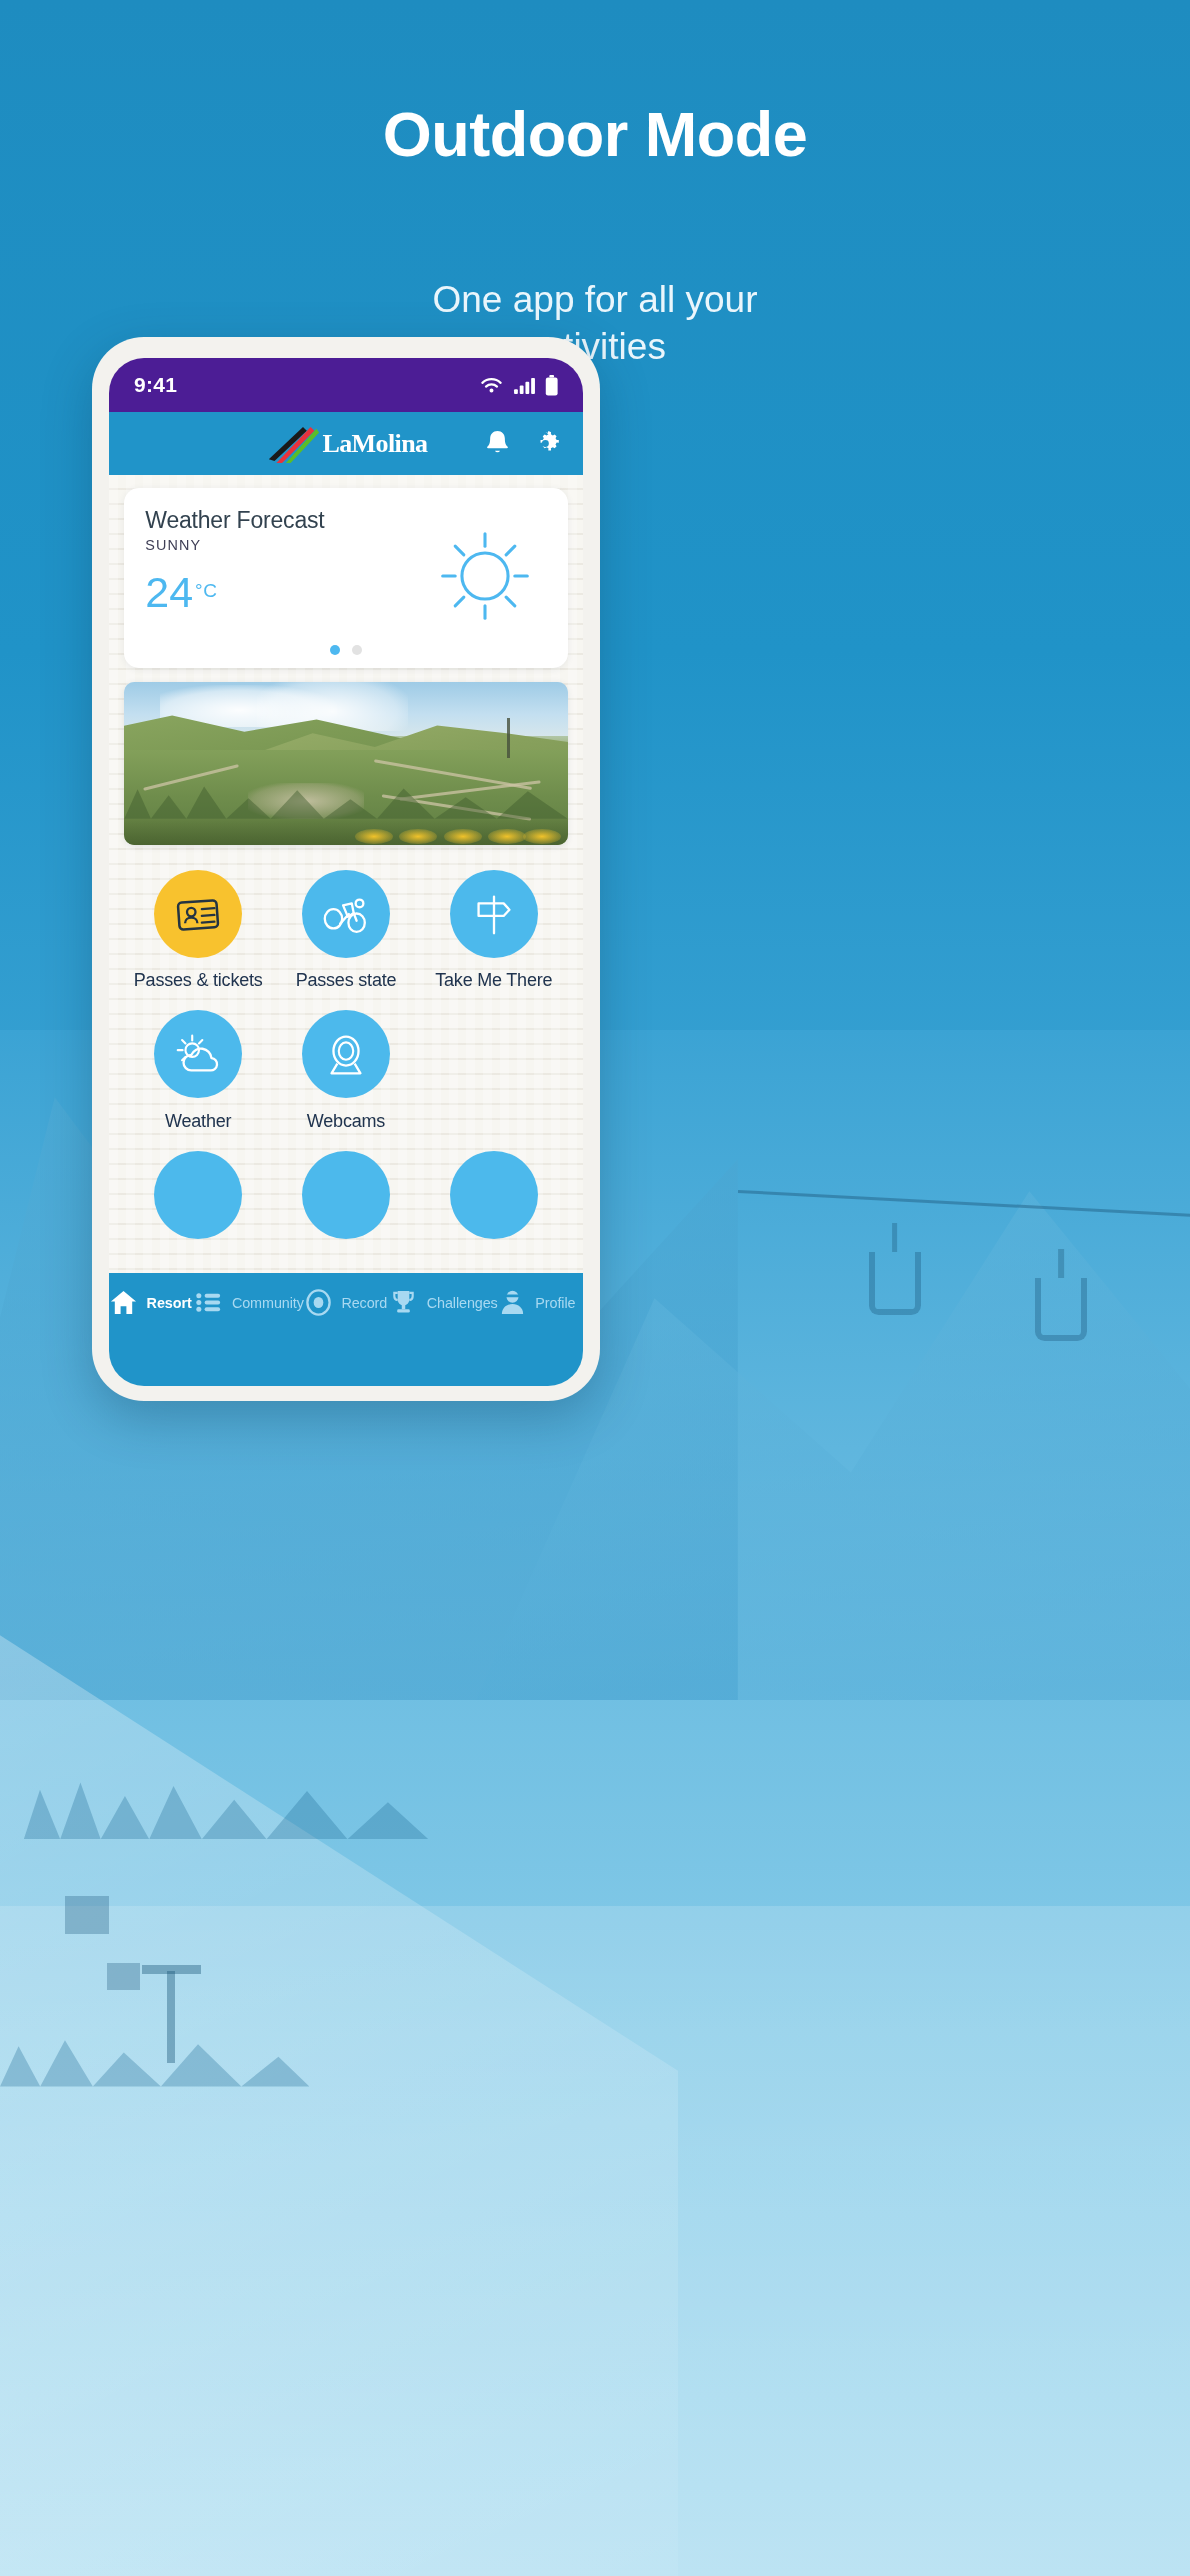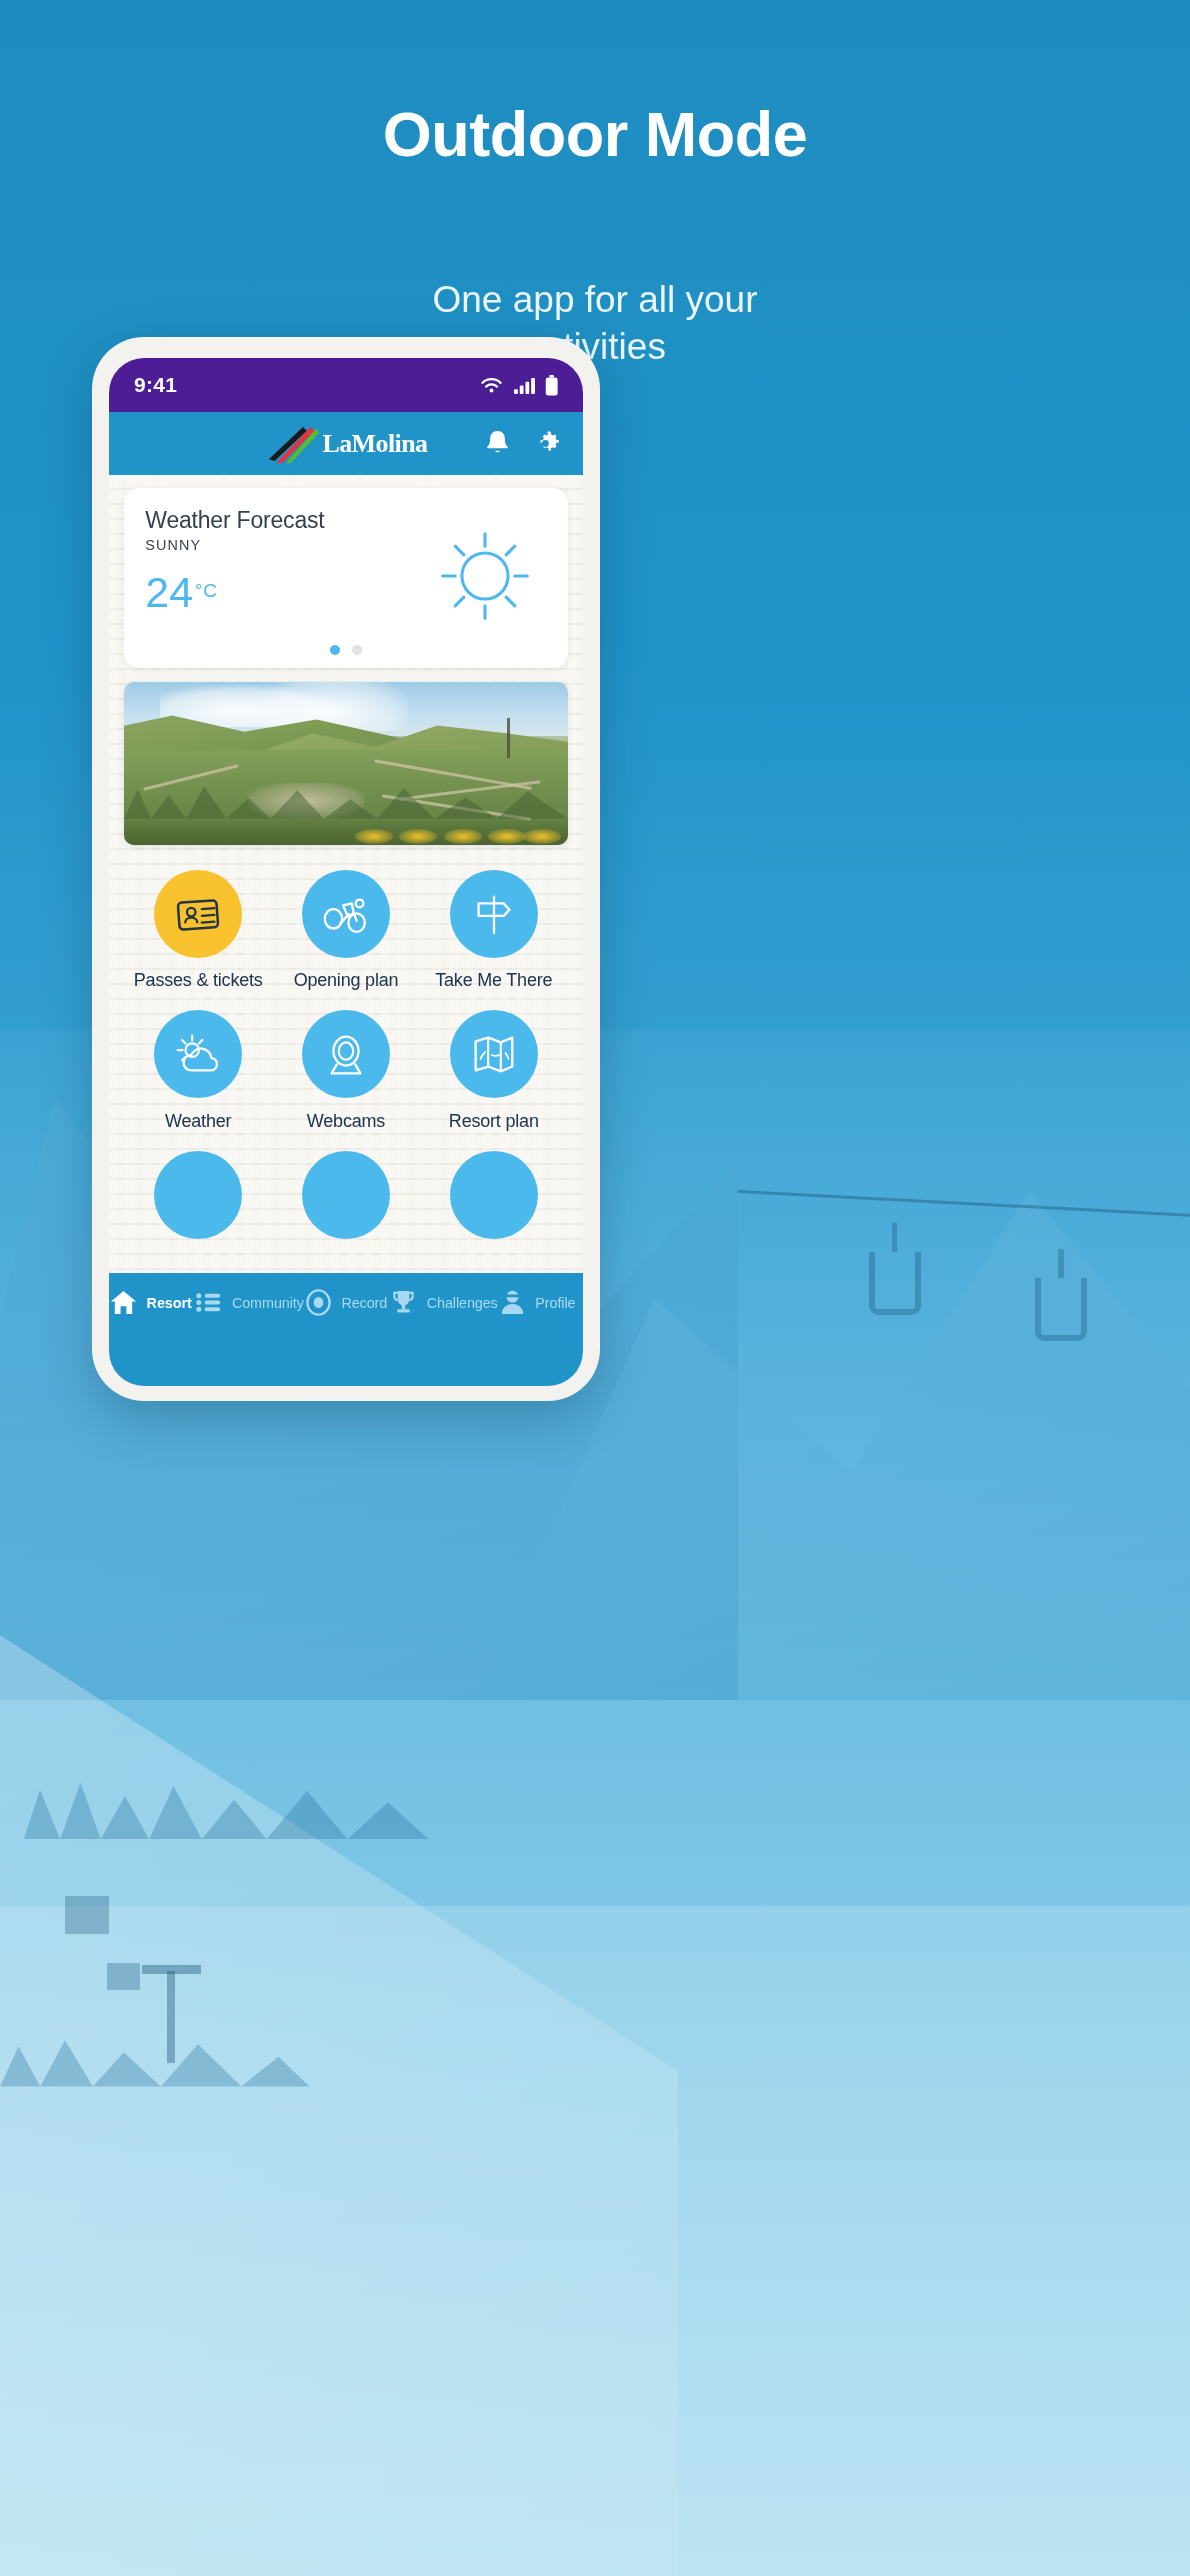--- a/index.html
+++ b/index.html
@@ -396,21 +396,21 @@
             <div class="gcircle">
               <svg width="54" height="54" viewBox="0 0 56 56">
                 <ellipse cx="15" cy="33" rx="9" ry="10" fill="none" stroke="#fff" stroke-width="2.4"></ellipse>
                 <ellipse cx="39" cy="37" rx="8.5" ry="9.5" fill="none" stroke="#fff" stroke-width="2.4"></ellipse>
                 <circle cx="42" cy="17" r="4" fill="none" stroke="#fff" stroke-width="2.4"></circle>
                 <path d="M25 19 L34 17 L36 27 L30 31 Z" fill="none" stroke="#fff" stroke-width="2.4" stroke-linejoin="round"></path>
                 <line x1="22" y1="38" x2="31" y2="28" stroke="#fff" stroke-width="2.4" stroke-linecap="round"></line>
                 <line x1="36" y1="27" x2="39" y2="35" stroke="#fff" stroke-width="2.4" stroke-linecap="round"></line>
               </svg>
             </div>
-            <div class="glabel">Opening plan</div>
+            <div class="glabel">Passes state</div>
           </div>
 
           <div class="gcell">
             <div class="gcircle">
               <svg width="54" height="54" viewBox="0 0 56 56">
                 <line x1="28" y1="10" x2="28" y2="48" stroke="#fff" stroke-width="2.4" stroke-linecap="round"></line>
                 <path d="M12 17 H38 L44 23.5 L38 30 H12 Z" fill="none" stroke="#fff" stroke-width="2.4" stroke-linejoin="round"></path>
               </svg>
             </div>
             <div class="glabel">Take Me There</div>
@@ -437,33 +437,20 @@
             <div class="gcircle">
               <svg width="54" height="54" viewBox="0 0 56 56">
                 <ellipse cx="28" cy="25" rx="13" ry="15" fill="none" stroke="#fff" stroke-width="2.4"></ellipse>
                 <ellipse cx="28" cy="25" rx="7.5" ry="9" fill="none" stroke="#fff" stroke-width="2.2"></ellipse>
                 <path d="M19 38 L13 48 H43 L37 38" fill="none" stroke="#fff" stroke-width="2.4" stroke-linejoin="round"></path>
               </svg>
             </div>
             <div class="glabel">Webcams</div>
           </div>
 
-          <div class="gcell">
-            <div class="gcircle">
-              <svg width="54" height="54" viewBox="0 0 56 56">
-                <path d="M9 15 L22 11 L35 16 L47 11 V41 L35 46 L22 41 L9 45 Z" fill="none" stroke="#fff" stroke-width="2.4" stroke-linejoin="round"></path>
-                <line x1="22" y1="11" x2="22" y2="41" stroke="#fff" stroke-width="2.2"></line>
-                <line x1="35" y1="16" x2="35" y2="46" stroke="#fff" stroke-width="2.2"></line>
-                <path d="M14 33 q2-5 5-7" fill="none" stroke="#fff" stroke-width="1.8" stroke-linecap="round"></path>
-                <path d="M26 29 q4 2 7 0" fill="none" stroke="#fff" stroke-width="1.8" stroke-linecap="round"></path>
-                <path d="M40 27 q2 3 3 6" fill="none" stroke="#fff" stroke-width="1.8" stroke-linecap="round"></path>
-              </svg>
-            </div>
-            <div class="glabel">Resort plan</div>
-          </div>
         </div>
 
         <div class="grow3">
           <div class="gcell">
               <div class="gcircle"></div>
             </div>
           <div class="gcell">
               <div class="gcircle"></div>
             </div>
           <div class="gcell">

